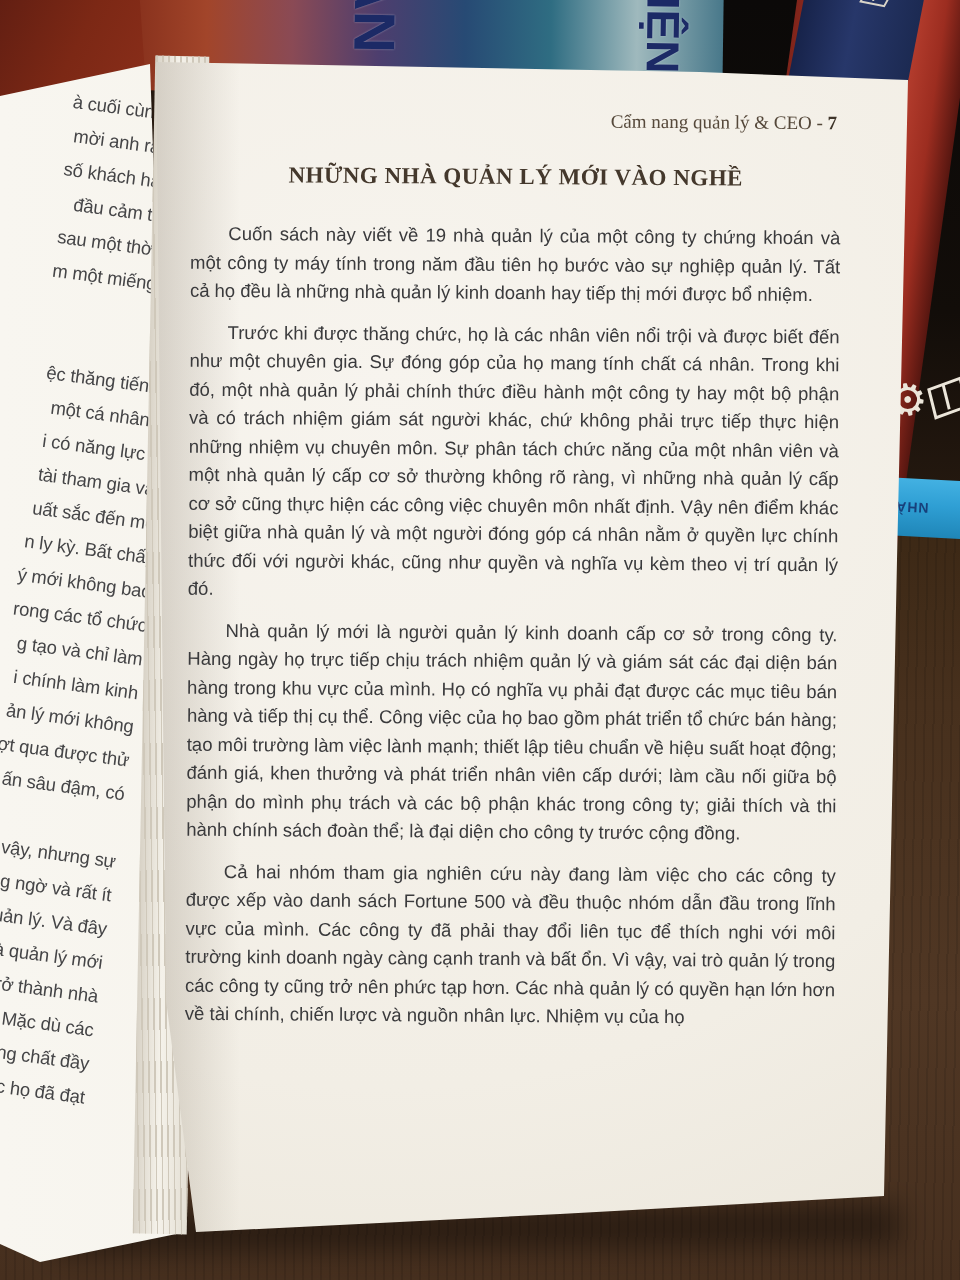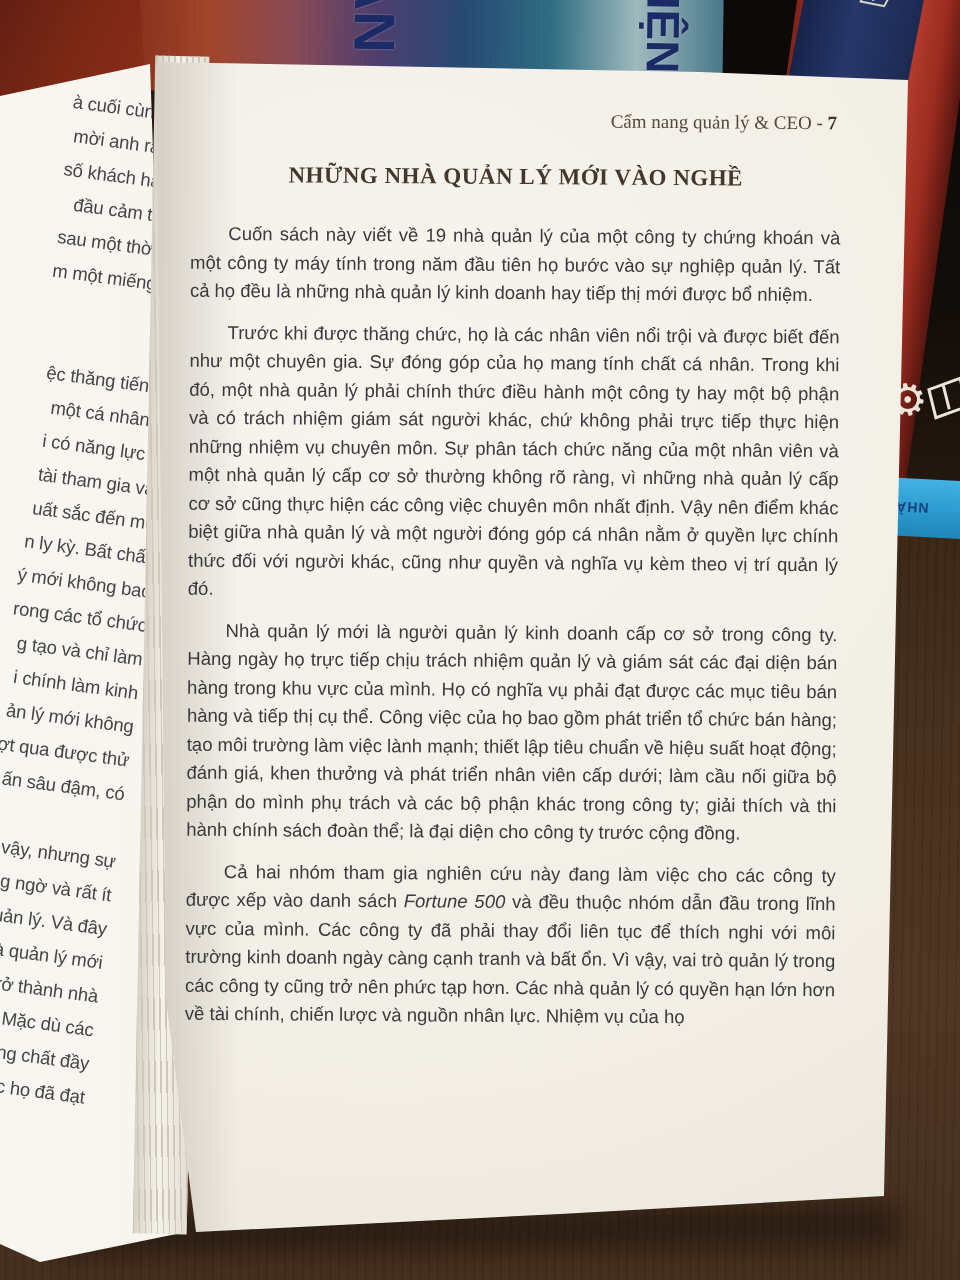--- a/index.html
+++ b/index.html
@@ -83,21 +83,21 @@
 
   .page-content{position:absolute;left:188px;top:94px;width:650px;transform:rotate(0.4deg);}
   .running-head{text-align:right;padding-right:4px;margin-top:16px;
     font-family:"Liberation Serif",serif;font-size:19px;color:#55483a;}
   .running-head .num{font-weight:bold;color:#3e342a;}
   .chapter-title{text-align:center;margin-top:32px;font-family:"Liberation Serif",serif;
     font-weight:bold;font-size:23px;letter-spacing:0.5px;color:#44382c;}
   .body-text{margin-top:32px;color:#3a3a3c;font-size:18.5px;line-height:28.5px;
     text-align:justify;}
   .body-text p{margin:0 0 13px 0;text-indent:38px;}
-  .ital{font-style:italic;}
+  .ital{}
 </style>
 </head>
 <body>
 
 <div class="abs bg-dark"></div>
 
 <div class="abs cover-strip">
   <span class="cover-letter a">AN</span>
   <span class="cover-letter b">ĐIỆN</span>
 </div>

